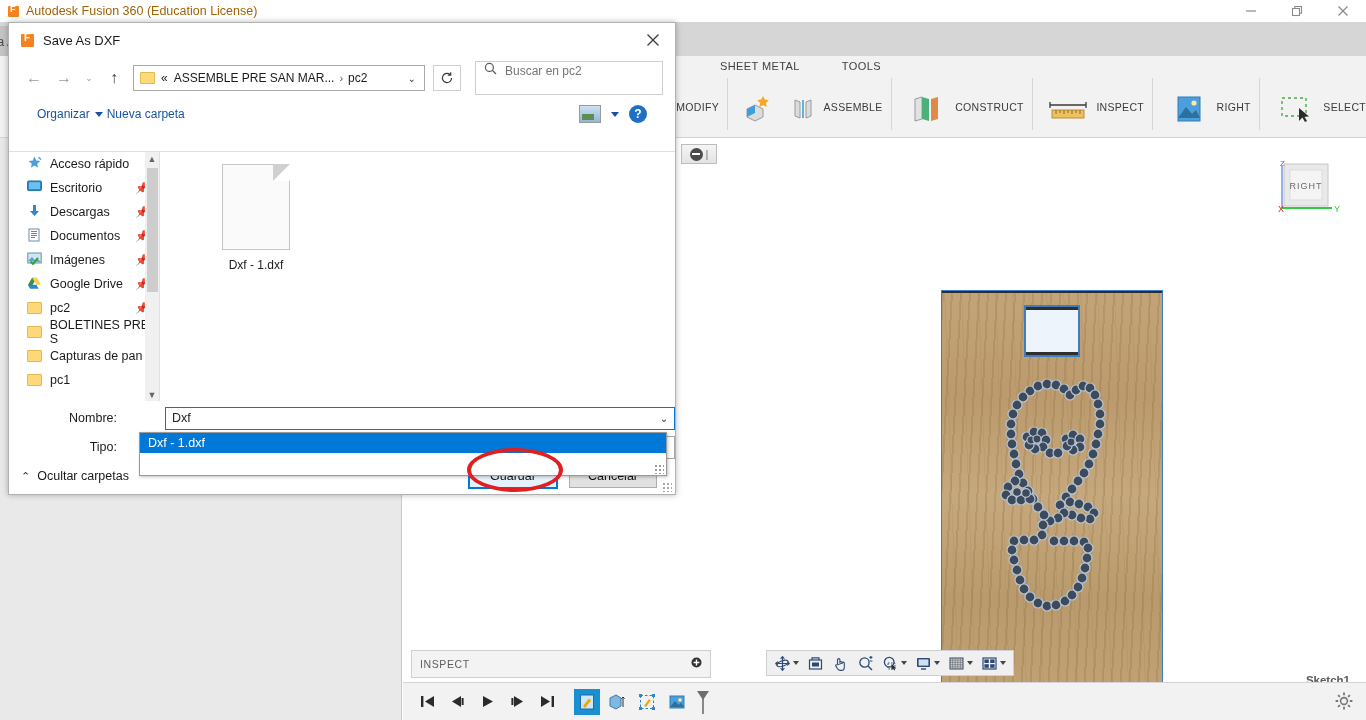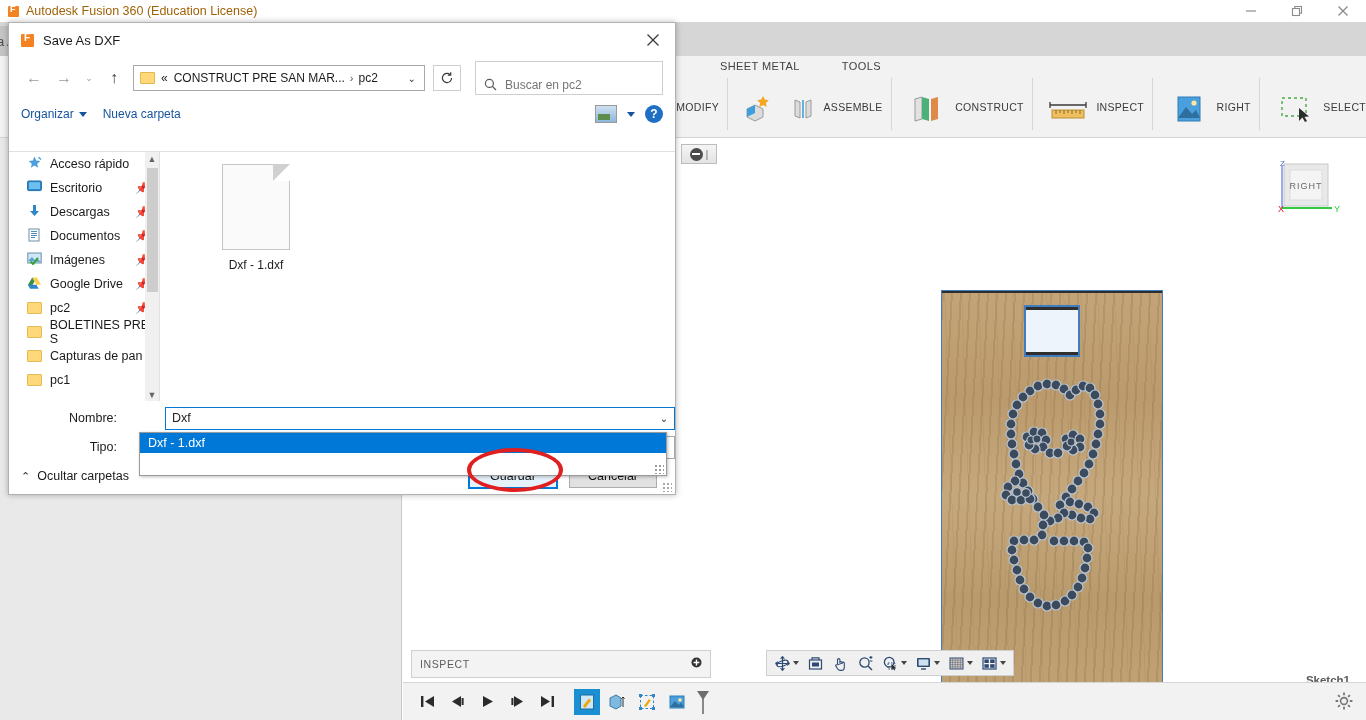--- a/index.html
+++ b/index.html
@@ -177,25 +177,25 @@
   .crumbbox{
     flex:0 0 292px; height:26px; border:1px solid #a9a9a9; background:#fff;
     display:flex; align-items:center; padding:0 4px 0 6px; font-size:12px; color:#1b1b1b; margin-left:2px;
   }
   .crumb-folder{ width:15px;height:12px;background:#ffd87a;border:1px solid #e2b94f;border-radius:1px;margin-right:6px; }
   .crumb-sep{ color:#555; margin:0 5px; font-size:11px; }
   .crumb-caret{ margin-left:auto; color:#3b3b3b; font-size:10px; padding:0 4px; }
   .refresh{ width:28px;height:26px;border:1px solid #cfcfcf;background:#fff;display:flex;align-items:center;justify-content:center;color:#444;margin-left:4px;}
   .searchbox{
     flex:1; height:26px; border:1px solid #cfcfcf; background:#fff; margin-left:10px;
-    display:flex; align-items:flex-start; gap:8px; padding:16px 8px; color:#555; font-size:12px;
+    display:flex; align-items:flex-end; gap:8px; padding:16px 8px; color:#555; font-size:12px;
   }
   .searchbox input{ border:none;outline:none;font-size:12px;color:#555;font-family:"Liberation Sans",sans-serif;width:100%;background:transparent;}
 
-  .d-toolbar{ height:30px; display:flex; align-items:center; padding:0 12px; font-size:12px; color:#15539e; gap:16px;}
+  .d-toolbar{ height:30px; display:flex; align-items:center; padding:0 28px; font-size:12px; color:#15539e; gap:4px;}
   .d-toolbar .tb{ display:flex;align-items:center;gap:5px; }
   .tb-caret{ width:0;height:0;border-left:4px solid transparent;border-right:4px solid transparent;border-top:5px solid #15539e; }
   .d-toolbar .right{ margin-left:auto; display:flex; align-items:center; gap:10px; }
   .viewsel{ width:22px;height:18px;border:1px solid #9a9a9a;background:linear-gradient(#cfe0f0,#8fb8dc); position:relative; }
   .viewsel::after{content:"";position:absolute;left:2px;bottom:2px;width:12px;height:6px;background:#5c8f4e;}
   .helpbtn{ width:18px;height:18px;border-radius:50%;background:#1f6fc4;color:#fff;font-size:12px;font-weight:bold;display:flex;align-items:center;justify-content:center;}
 
   .d-body{
     position:absolute; left:0; right:0; top:128px; height:250px; display:flex;
     border-top:1px solid #e0e0e0;
@@ -881,21 +881,21 @@
 
   <div class="d-navbar">
     <div class="nv-arrow">←</div>
     <div class="nv-arrow">→</div>
     <div class="nv-small">⌄</div>
     <div class="nv-arrow on">↑</div>
 
     <div class="crumbbox">
       <span class="crumb-folder"></span>
       <span>«</span>
-      <span style="margin-left:6px">CONSTRUCT PRE SAN MAR...</span>
+      <span style="margin-left:6px">ASSEMBLE PRE SAN MAR...</span>
       <span class="crumb-sep">›</span>
       <span>pc2</span>
       <span class="crumb-caret">⌄</span>
     </div>
 
     <div class="refresh">
       <svg width="14" height="14" viewBox="0 0 14 14">
           <path d="M11.6 7a4.6 4.6 0 1 1-1.4-3.3" fill="none" stroke="#3a3a3a" stroke-width="1.2"></path>
           <path d="M10.7 1.2V4.1H7.8" fill="none" stroke="#3a3a3a" stroke-width="1.2"></path>
         </svg>

